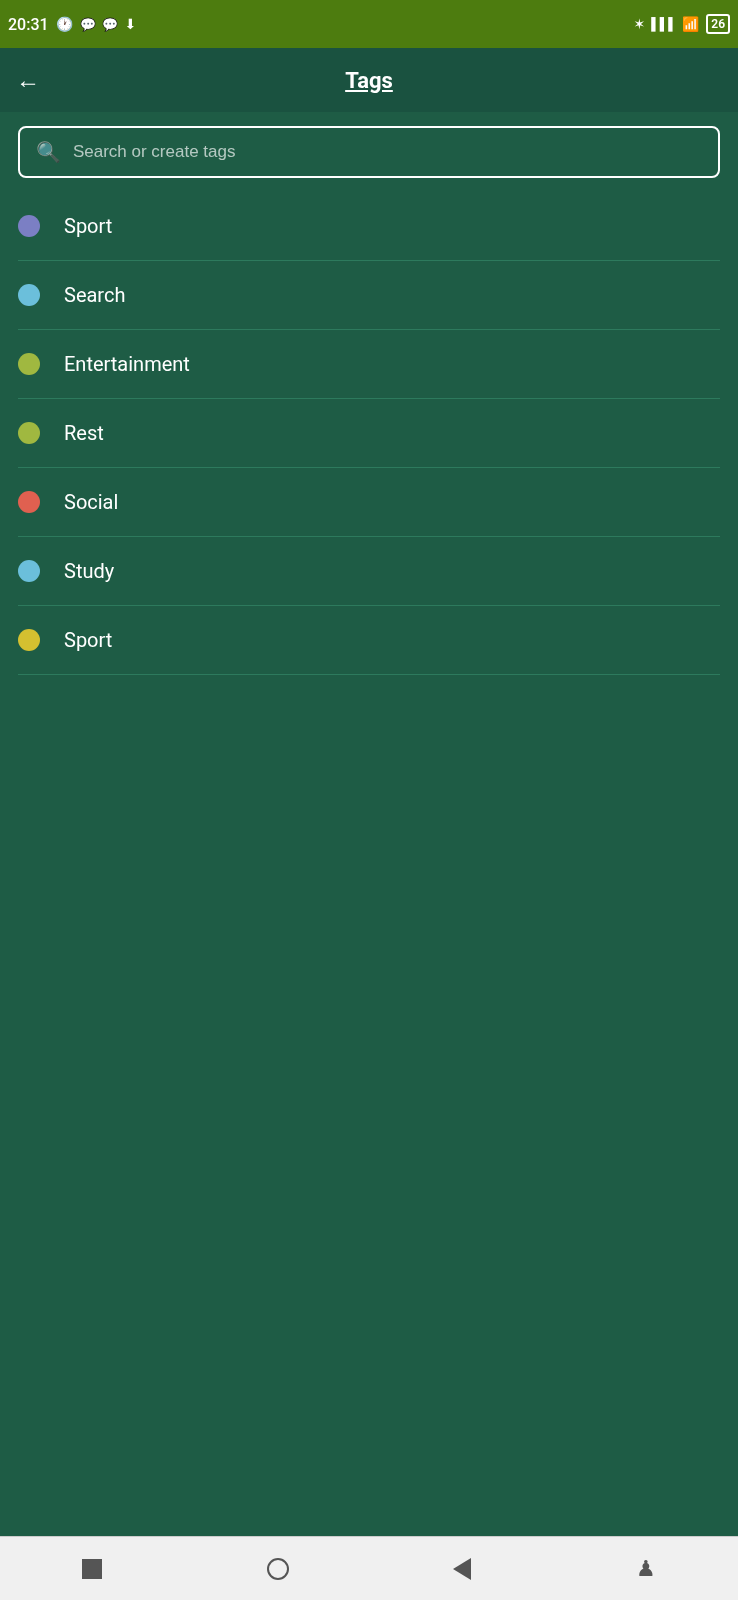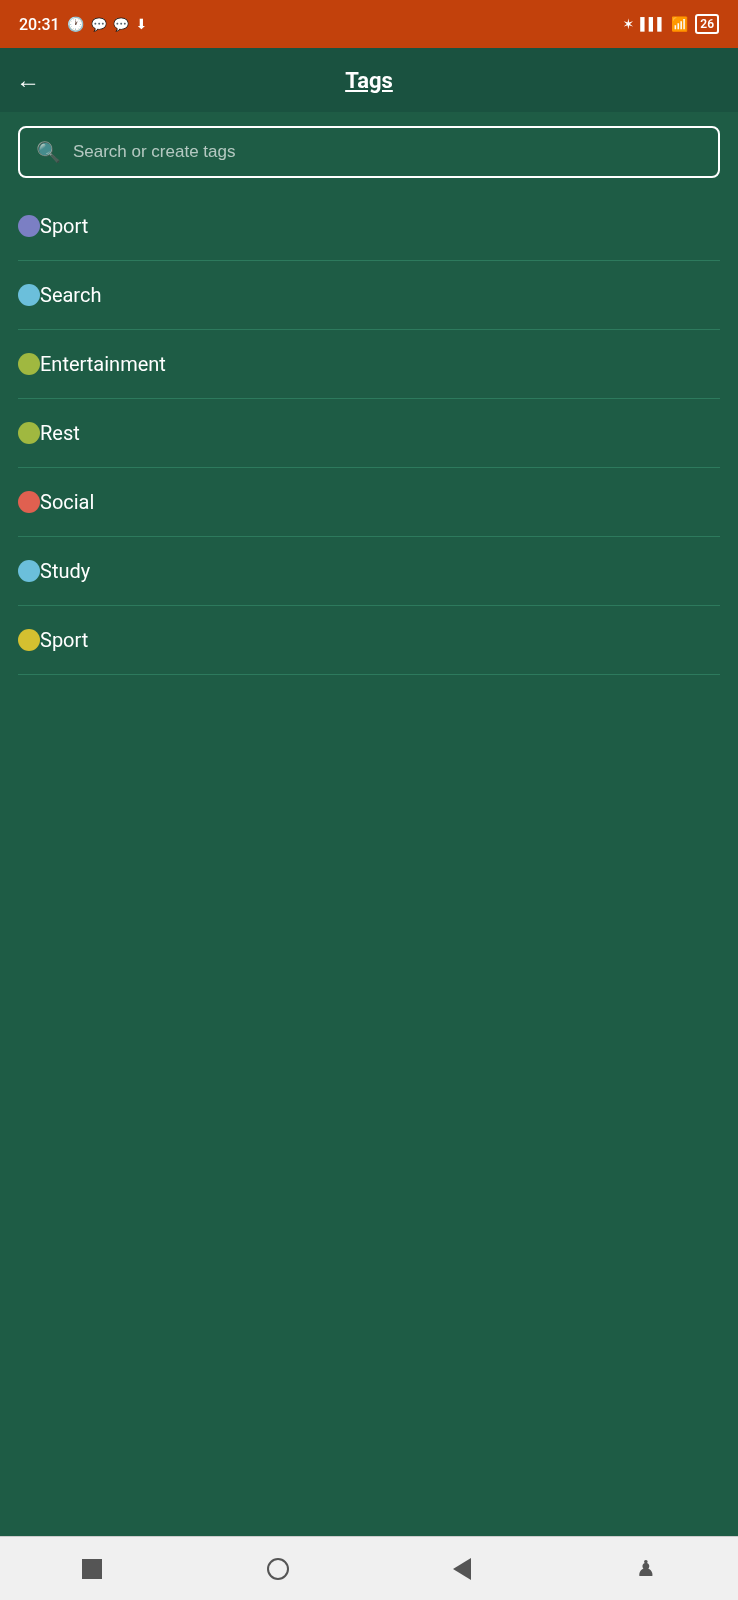--- a/index.html
+++ b/index.html
@@ -10,26 +10,26 @@
       min-height: 1600px;
       background-color: #1e5c45;
       font-family: 'Roboto', Arial, sans-serif;
       color: #ffffff;
       display: flex;
       flex-direction: column;
     }
 
     
     .status-bar {
-      background-color: #c2410c;
+      background-color: #4d7c0f;
       height: 48px;
       display: flex;
       align-items: center;
       justify-content: space-between;
-      padding: 0 19px;
+      padding: 0 8px;
     }
 
     .status-left {
       display: flex;
       align-items: center;
       gap: 8px;
     }
 
     .status-time {
       font-size: 16px;
@@ -133,21 +133,21 @@
     
     .tag-list {
       flex: 1;
       padding: 0 18px;
     }
 
     .tag-item {
       display: flex;
       align-items: center;
       padding: 22px 0;
-      gap: 0;
+      gap: 24px;
       cursor: pointer;
       border-bottom: 1px solid #2d7a5d;
     }
 
     .tag-item:last-child {
       border-bottom: 1px solid #2d7a5d;
     }
 
     .tag-dot {
       width: 22px;

